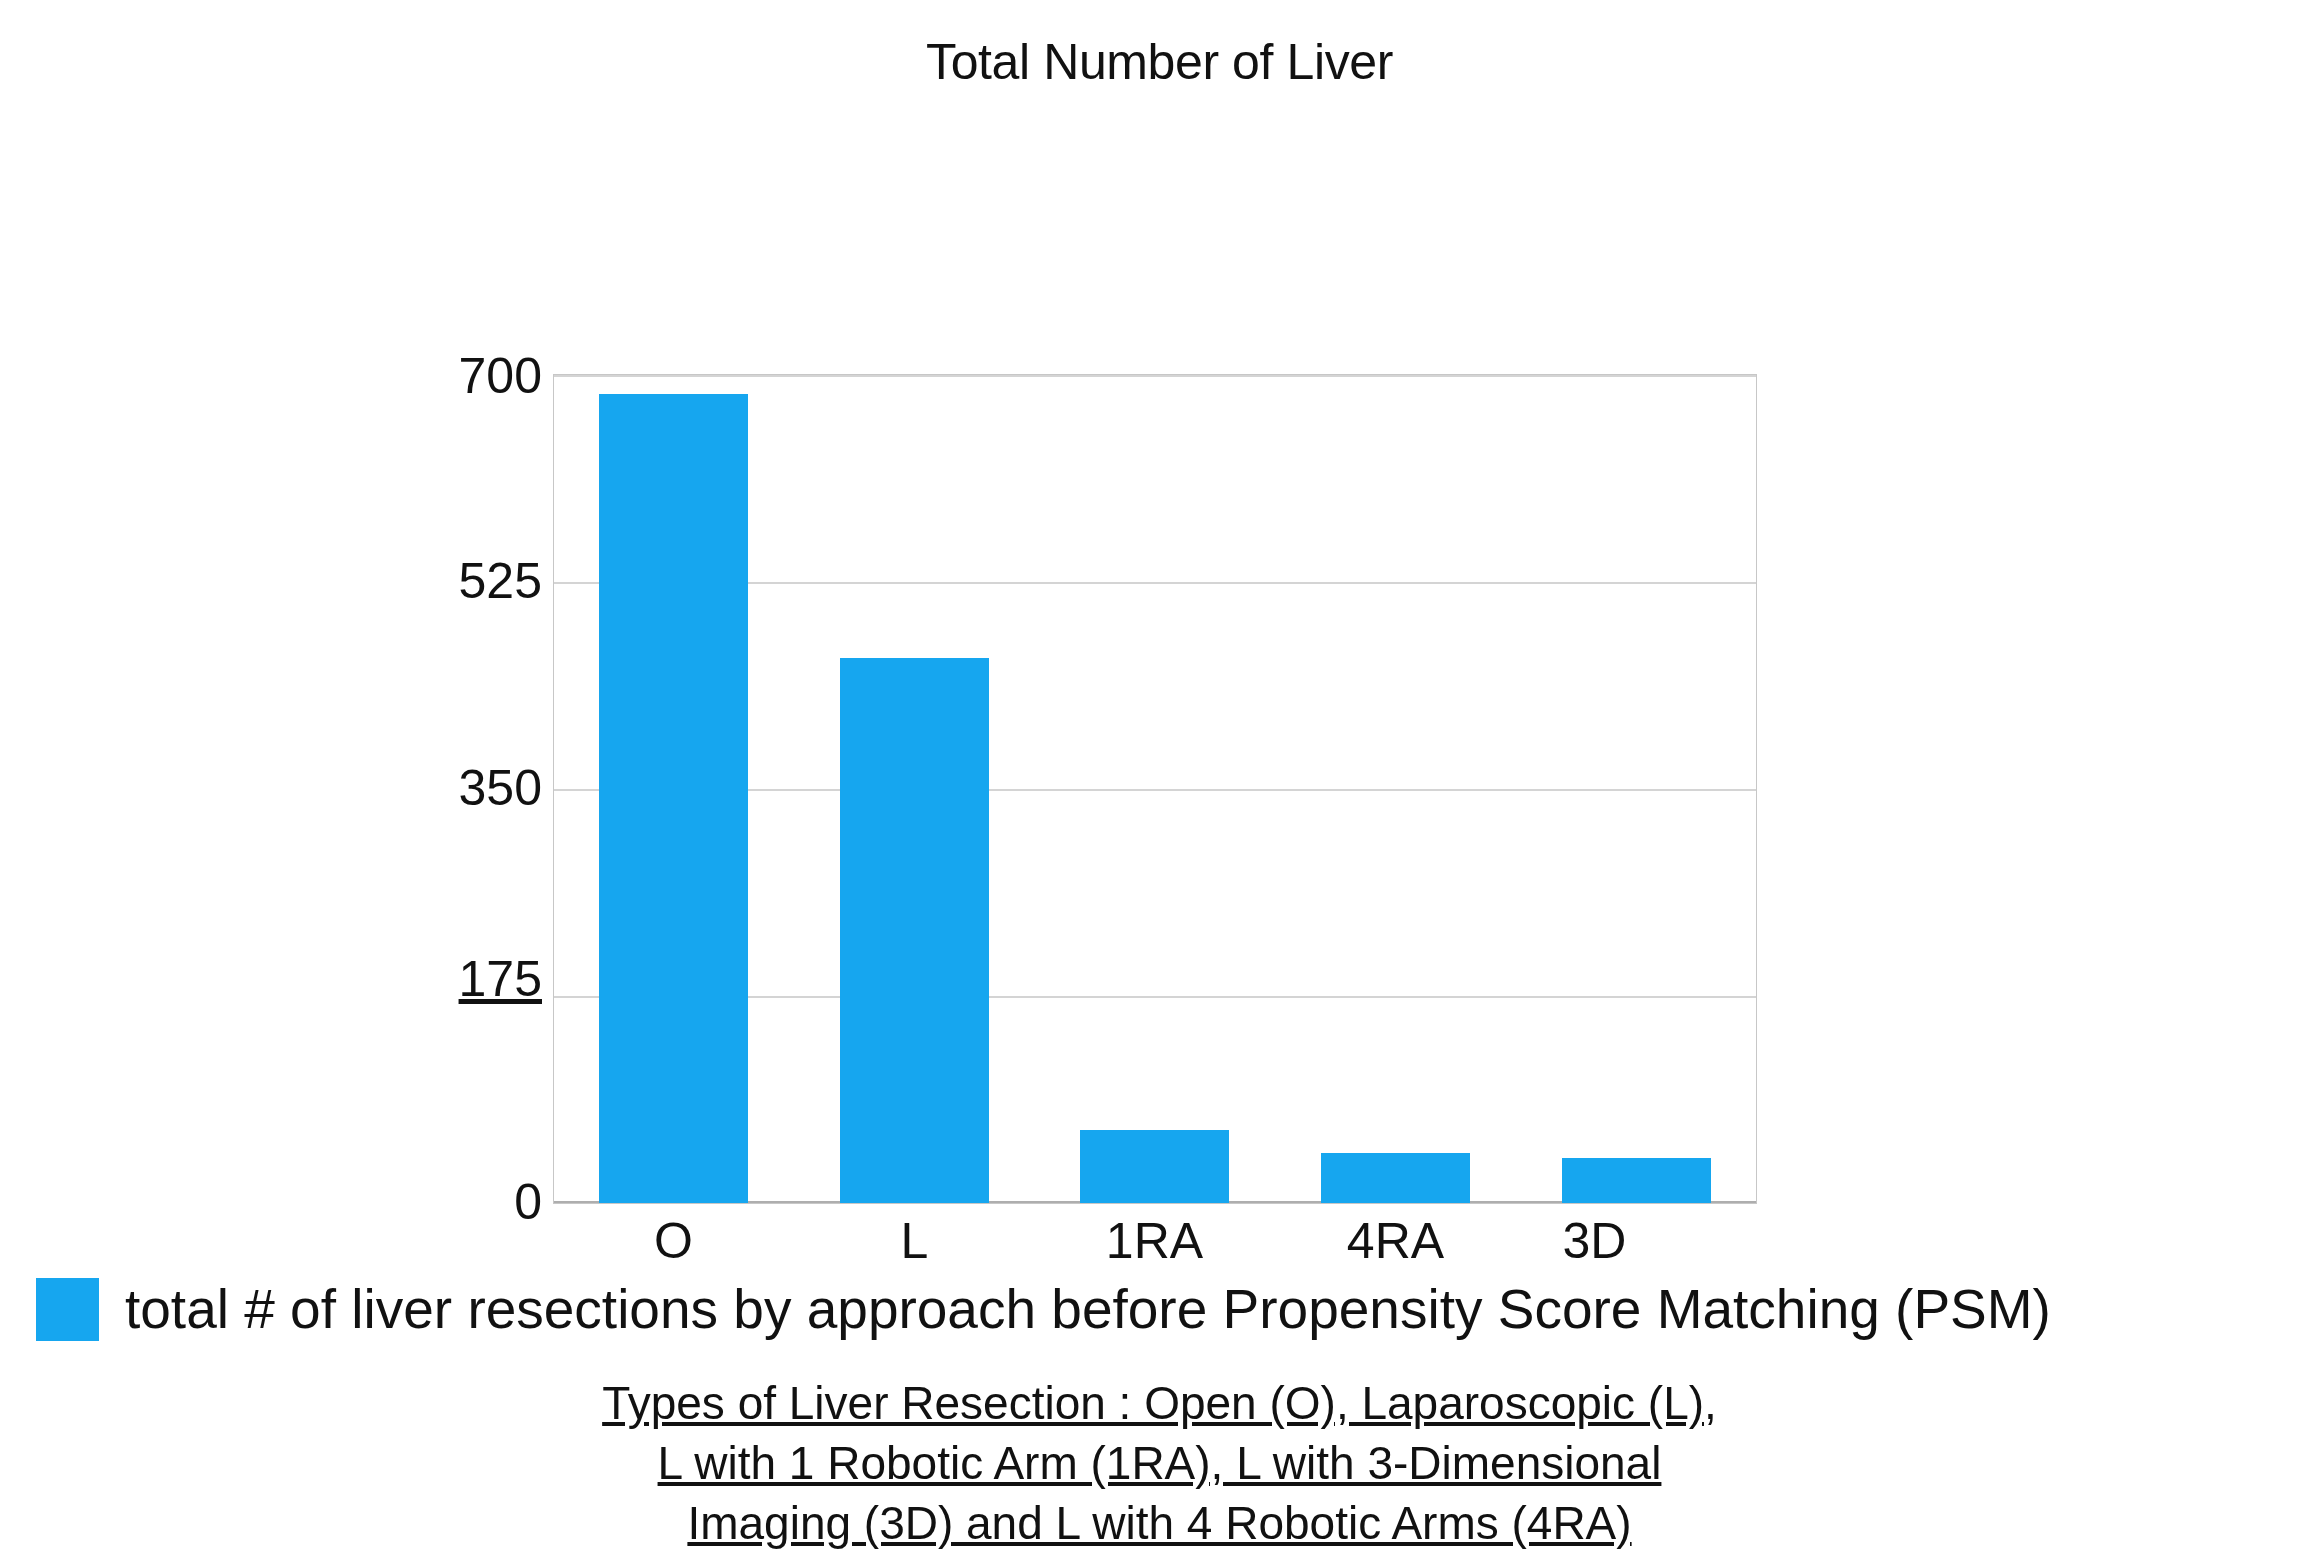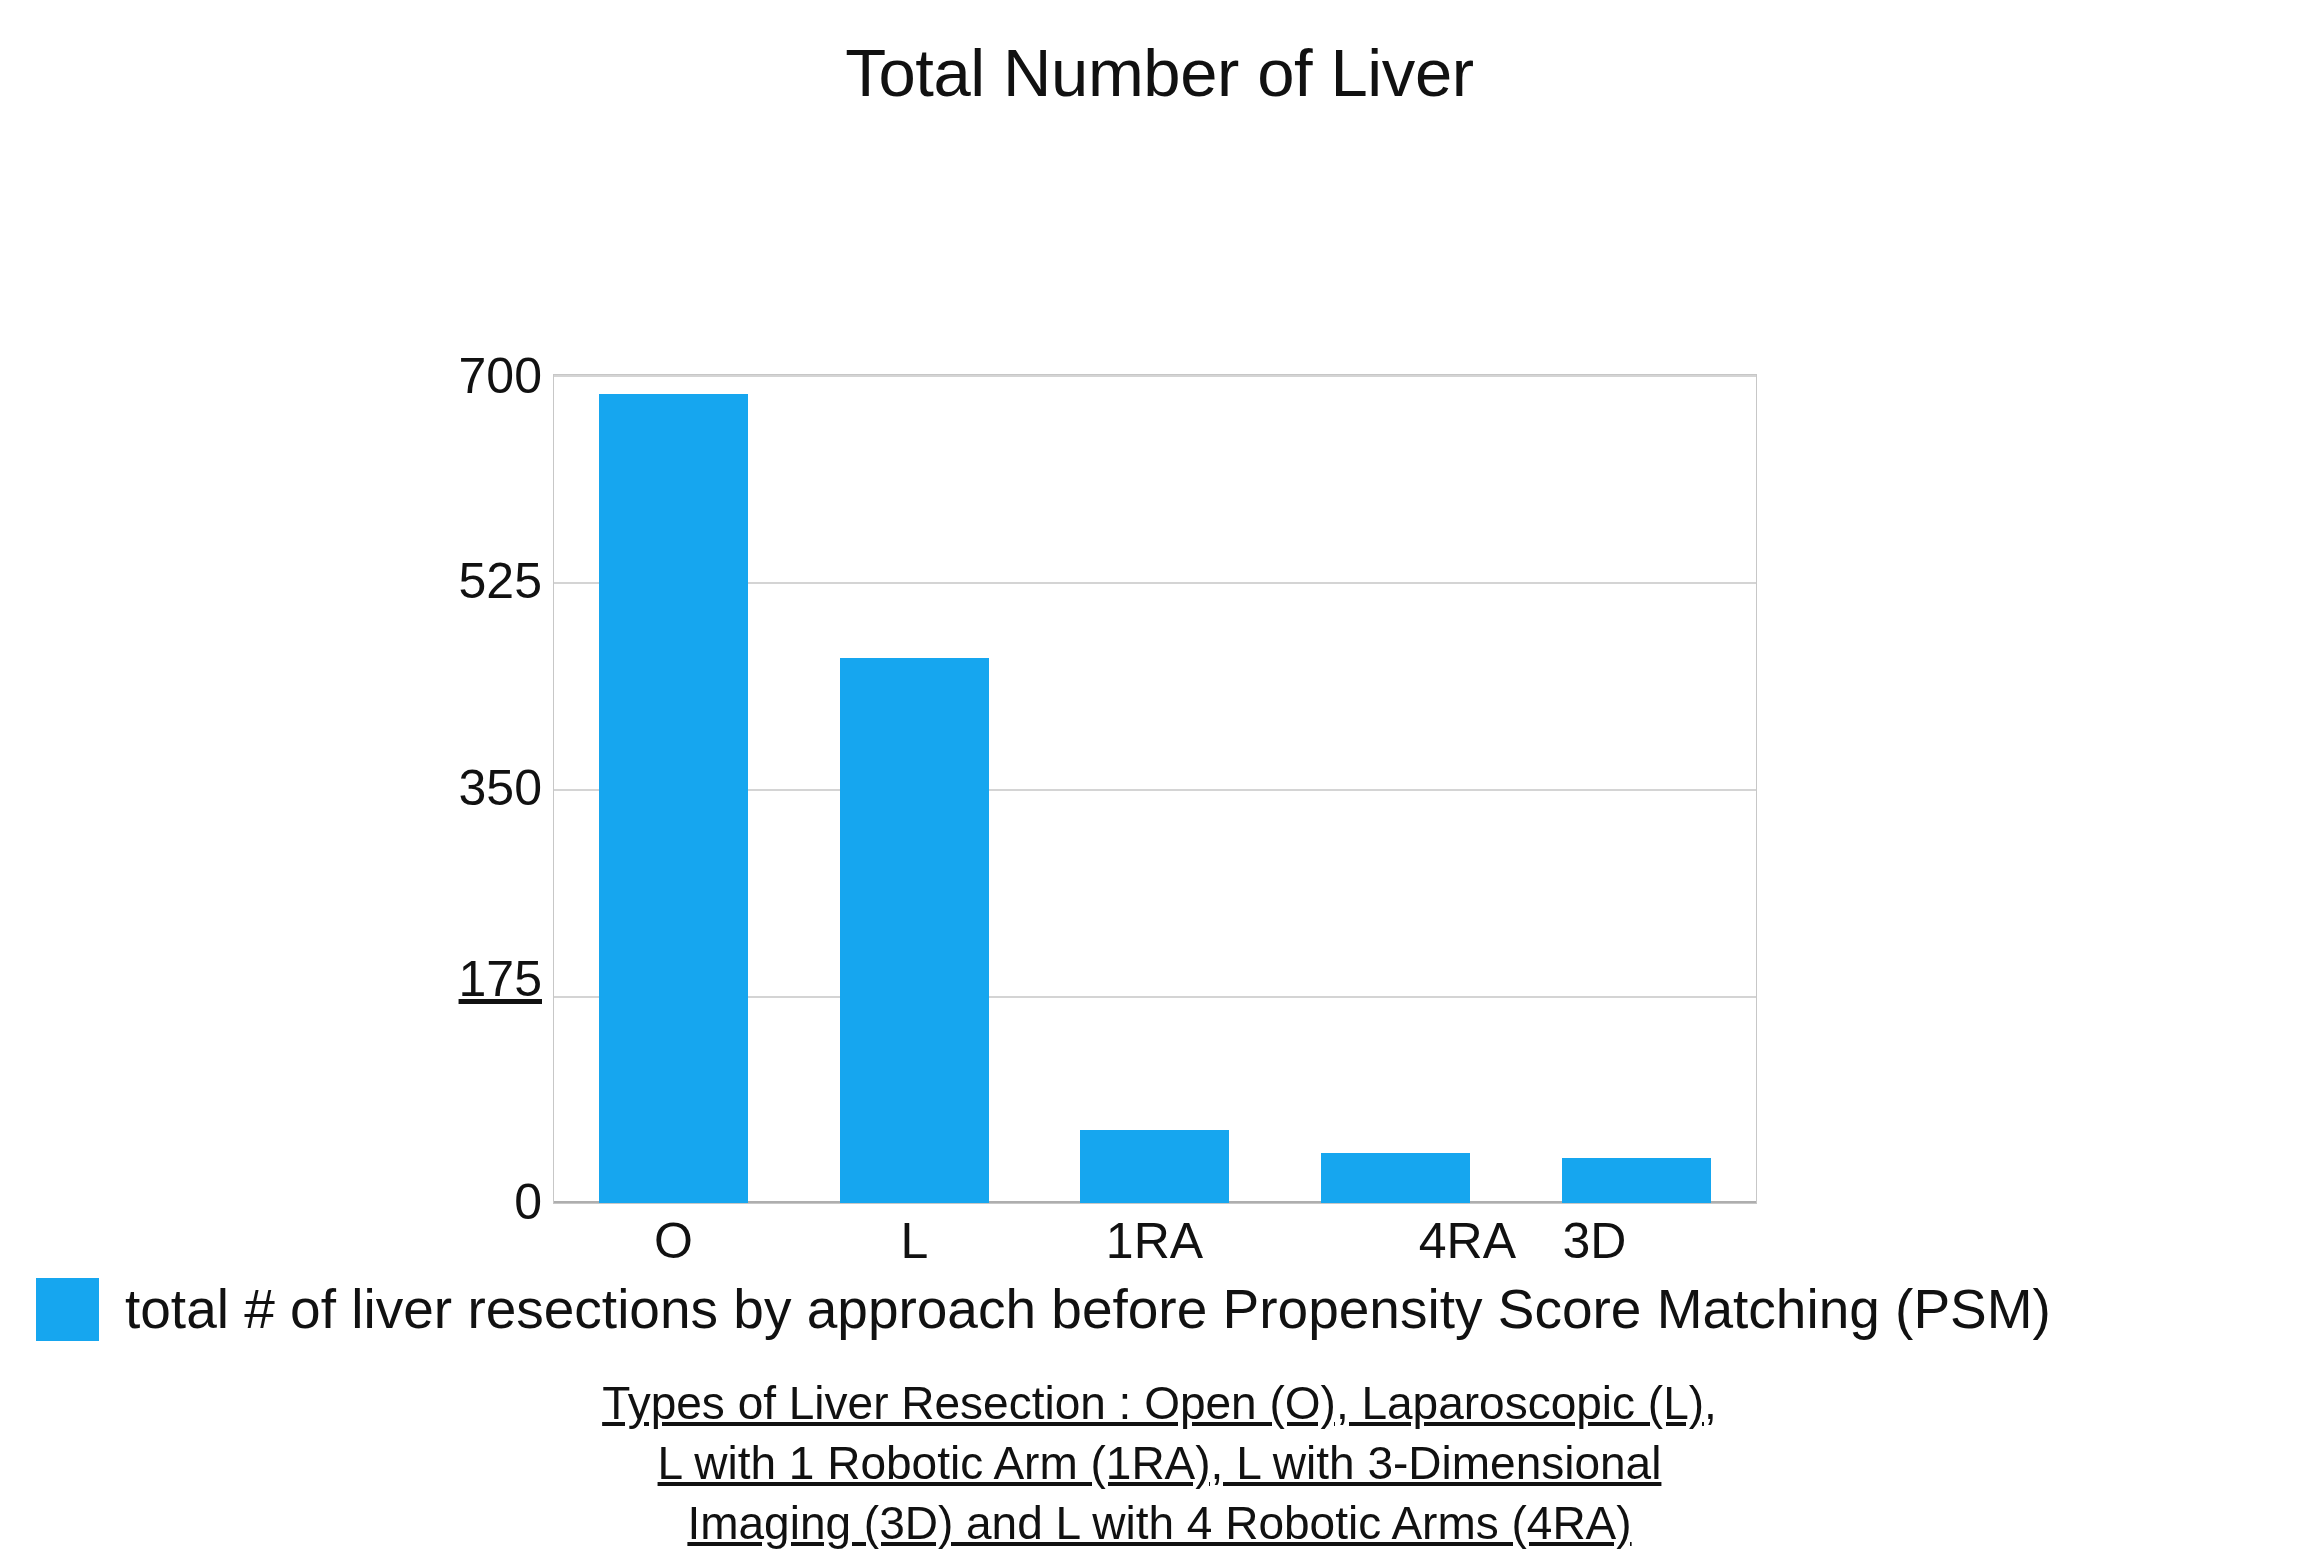--- a/index.html
+++ b/index.html
@@ -21,21 +21,21 @@
     background: #ffffff;
   }
 
   
   .title {
     position: absolute;
     left: 0;
     top: 33px;
     width: 2319px;
     text-align: center;
-    font-size: 67px;
+    font-size: 50px;
     line-height: 1.18;
     font-weight: 400;
     color: #111111;
     letter-spacing: -0.4px;
   }
   .title .tline { display: block; }
 
   
   .chart-wrap {
     position: absolute;
@@ -198,21 +198,21 @@
       </div>
       <div class="barslot" style="left:963px; width:241px;">
         <div class="bar" style="height:45px;"></div>
       </div>
     </div>
 
     <div class="xticks">
       <div class="xtick" style="left:0px;    width:241px;">O</div>
       <div class="xtick" style="left:241px;  width:241px;">L</div>
       <div class="xtick" style="left:481px;  width:241px;">1RA</div>
-      <div class="xtick" style="left:722px;  width:241px;text-align:right;">4RA</div>
+      <div class="xtick" style="left:722px;  width:241px;">4RA</div>
       <div class="xtick" style="left:921px; width:241px;">3D</div>
     </div>
 
   </div>
 
   <div class="legend">
     <div class="legend-swatch"></div>
     <div class="legend-label">total # of liver resections by approach before Propensity Score Matching (PSM)</div>
   </div>
 

